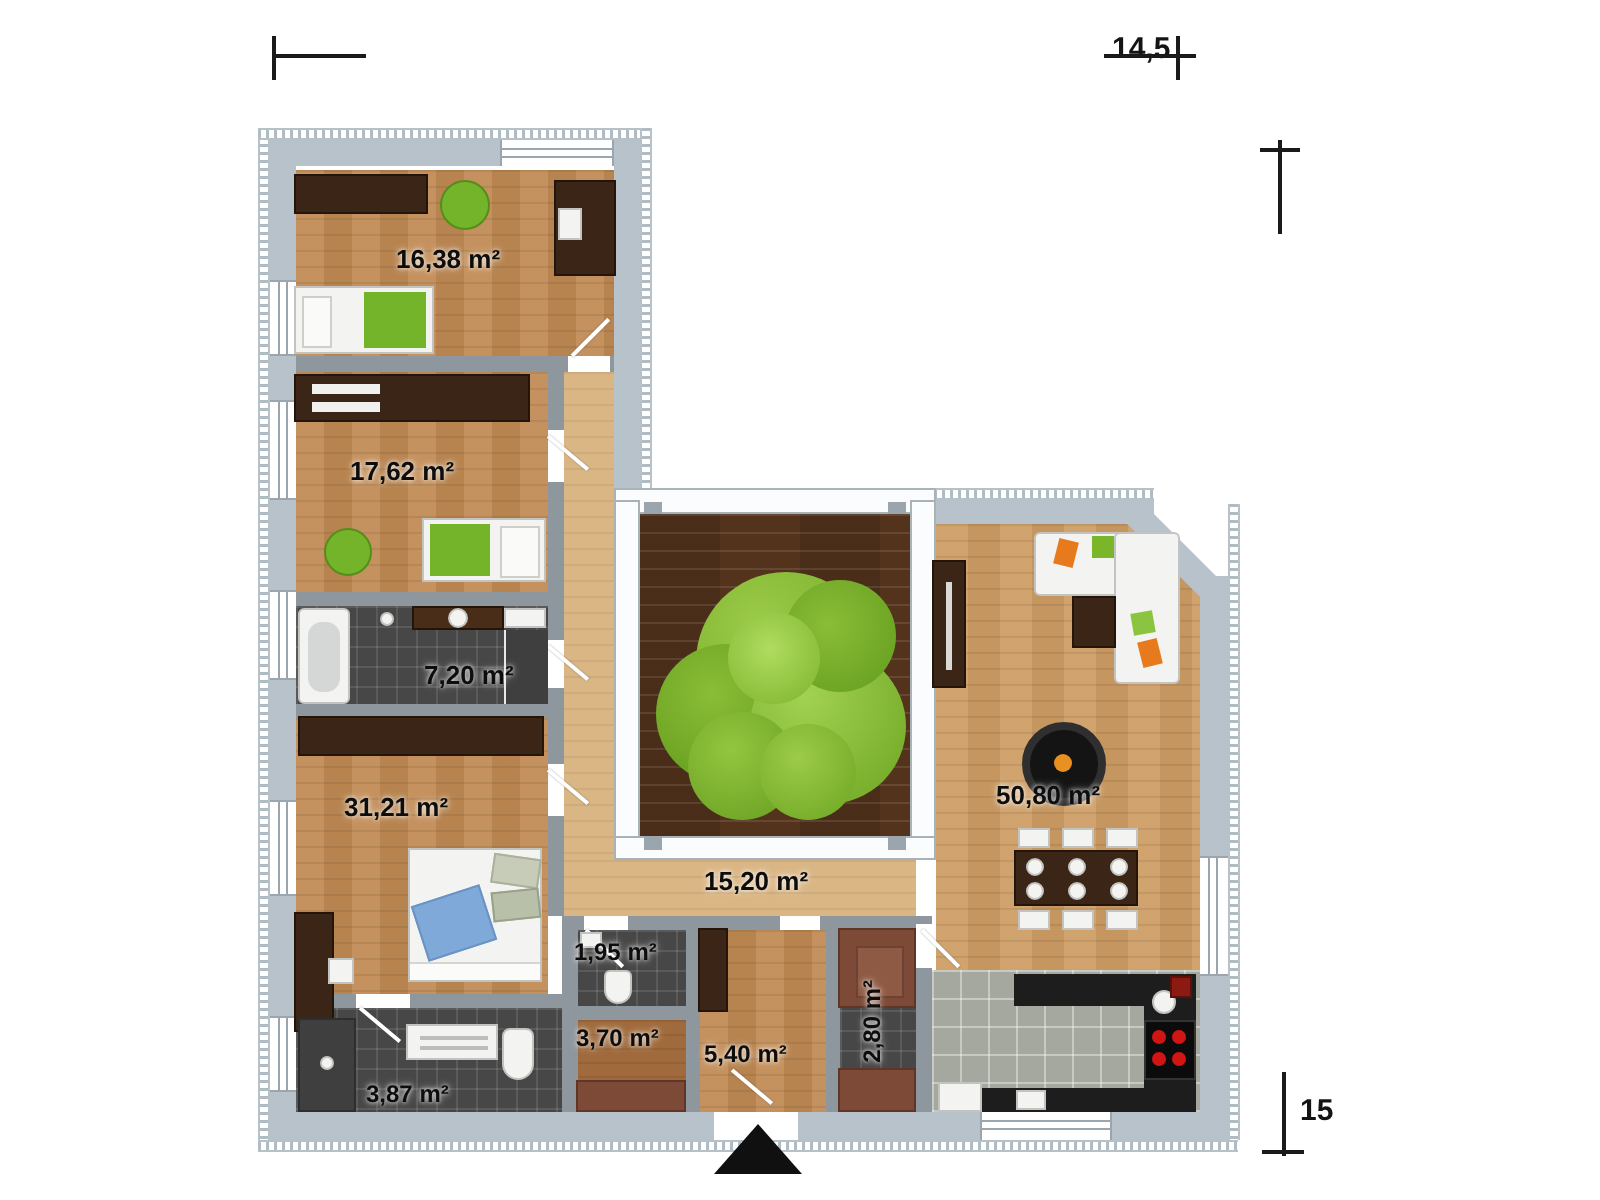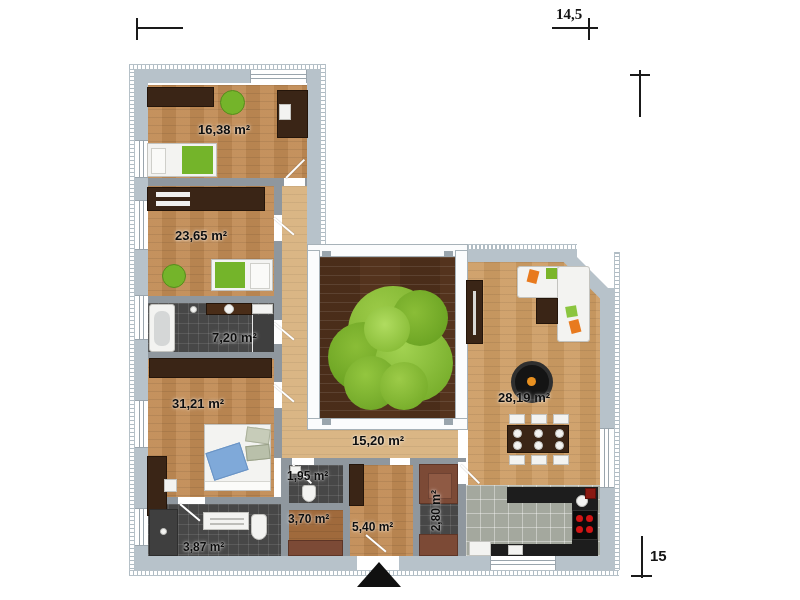--- a/index.html
+++ b/index.html
@@ -226,34 +226,34 @@
     <div class="abs circle" style="left:13px;top:4px;width:7px;height:7px;background:#d11515;"></div>
     <div class="abs circle" style="left:3px;top:15px;width:7px;height:7px;background:#d11515;"></div>
     <div class="abs circle" style="left:13px;top:15px;width:7px;height:7px;background:#d11515;"></div>
   </div>
   <div class="wf circle" style="left:576px;top:495px;width:12px;height:12px;z-index:5;"></div>
   <div class="abs" style="left:585px;top:488px;width:9px;height:9px;background:#8a1a12;border:1px solid #5e0f0a;z-index:5;"></div>
   <div class="wf" style="left:508px;top:545px;width:15px;height:10px;z-index:5;"></div>
   <div class="wf" style="left:469px;top:541px;width:22px;height:15px;z-index:5;"></div>
 
   <div class="lab" style="left:198px;top:122px;">16,38 m²</div>
-  <div class="lab" style="left:175px;top:228px;">23,65 m²</div>
+  <div class="lab" style="left:175px;top:228px;">17,62 m²</div>
   <div class="lab" style="left:212px;top:330px;">7,20 m²</div>
   <div class="lab" style="left:172px;top:396px;">31,21 m²</div>
   <div class="lab" style="left:352px;top:433px;">15,20 m²</div>
-  <div class="lab" style="left:498px;top:390px;">28,19 m²</div>
+  <div class="lab" style="left:498px;top:390px;">50,80 m²</div>
   <div class="lab" style="left:287px;top:469px;font-size:12px;">1,95 m²</div>
   <div class="lab" style="left:288px;top:512px;font-size:12px;">3,70 m²</div>
   <div class="lab" style="left:352px;top:520px;font-size:12px;">5,40 m²</div>
   <div class="lab labV" style="left:429px;top:490px;font-size:12px;">2,80 m²</div>
   <div class="lab" style="left:183px;top:540px;font-size:12px;">3,87 m²</div>
 
   <div class="dline" style="left:136px;top:18px;width:2px;height:22px;"></div>
   <div class="dline" style="left:136px;top:27px;width:47px;height:2px;"></div>
-  <div class="dim" style="left:556px;top:6px;font-family:Liberation Serif, serif;">14,5</div>
+  <div class="dim" style="left:556px;top:16px;">14,5</div>
   <div class="dline" style="left:552px;top:27px;width:46px;height:2px;"></div>
   <div class="dline" style="left:588px;top:18px;width:2px;height:22px;"></div>
   <div class="dline" style="left:639px;top:70px;width:2px;height:47px;"></div>
   <div class="dline" style="left:630px;top:74px;width:20px;height:2px;"></div>
   <div class="dline" style="left:641px;top:536px;width:2px;height:42px;"></div>
   <div class="dline" style="left:631px;top:575px;width:21px;height:2px;"></div>
   <div class="dim" style="left:650px;top:547px;text-align:right;">15</div>
 
   <div class="abs" style="left:357px;top:562px;width:0;height:0;border-left:22px solid transparent;border-right:22px solid transparent;border-bottom:25px solid #101010;z-index:8;"></div>
 

